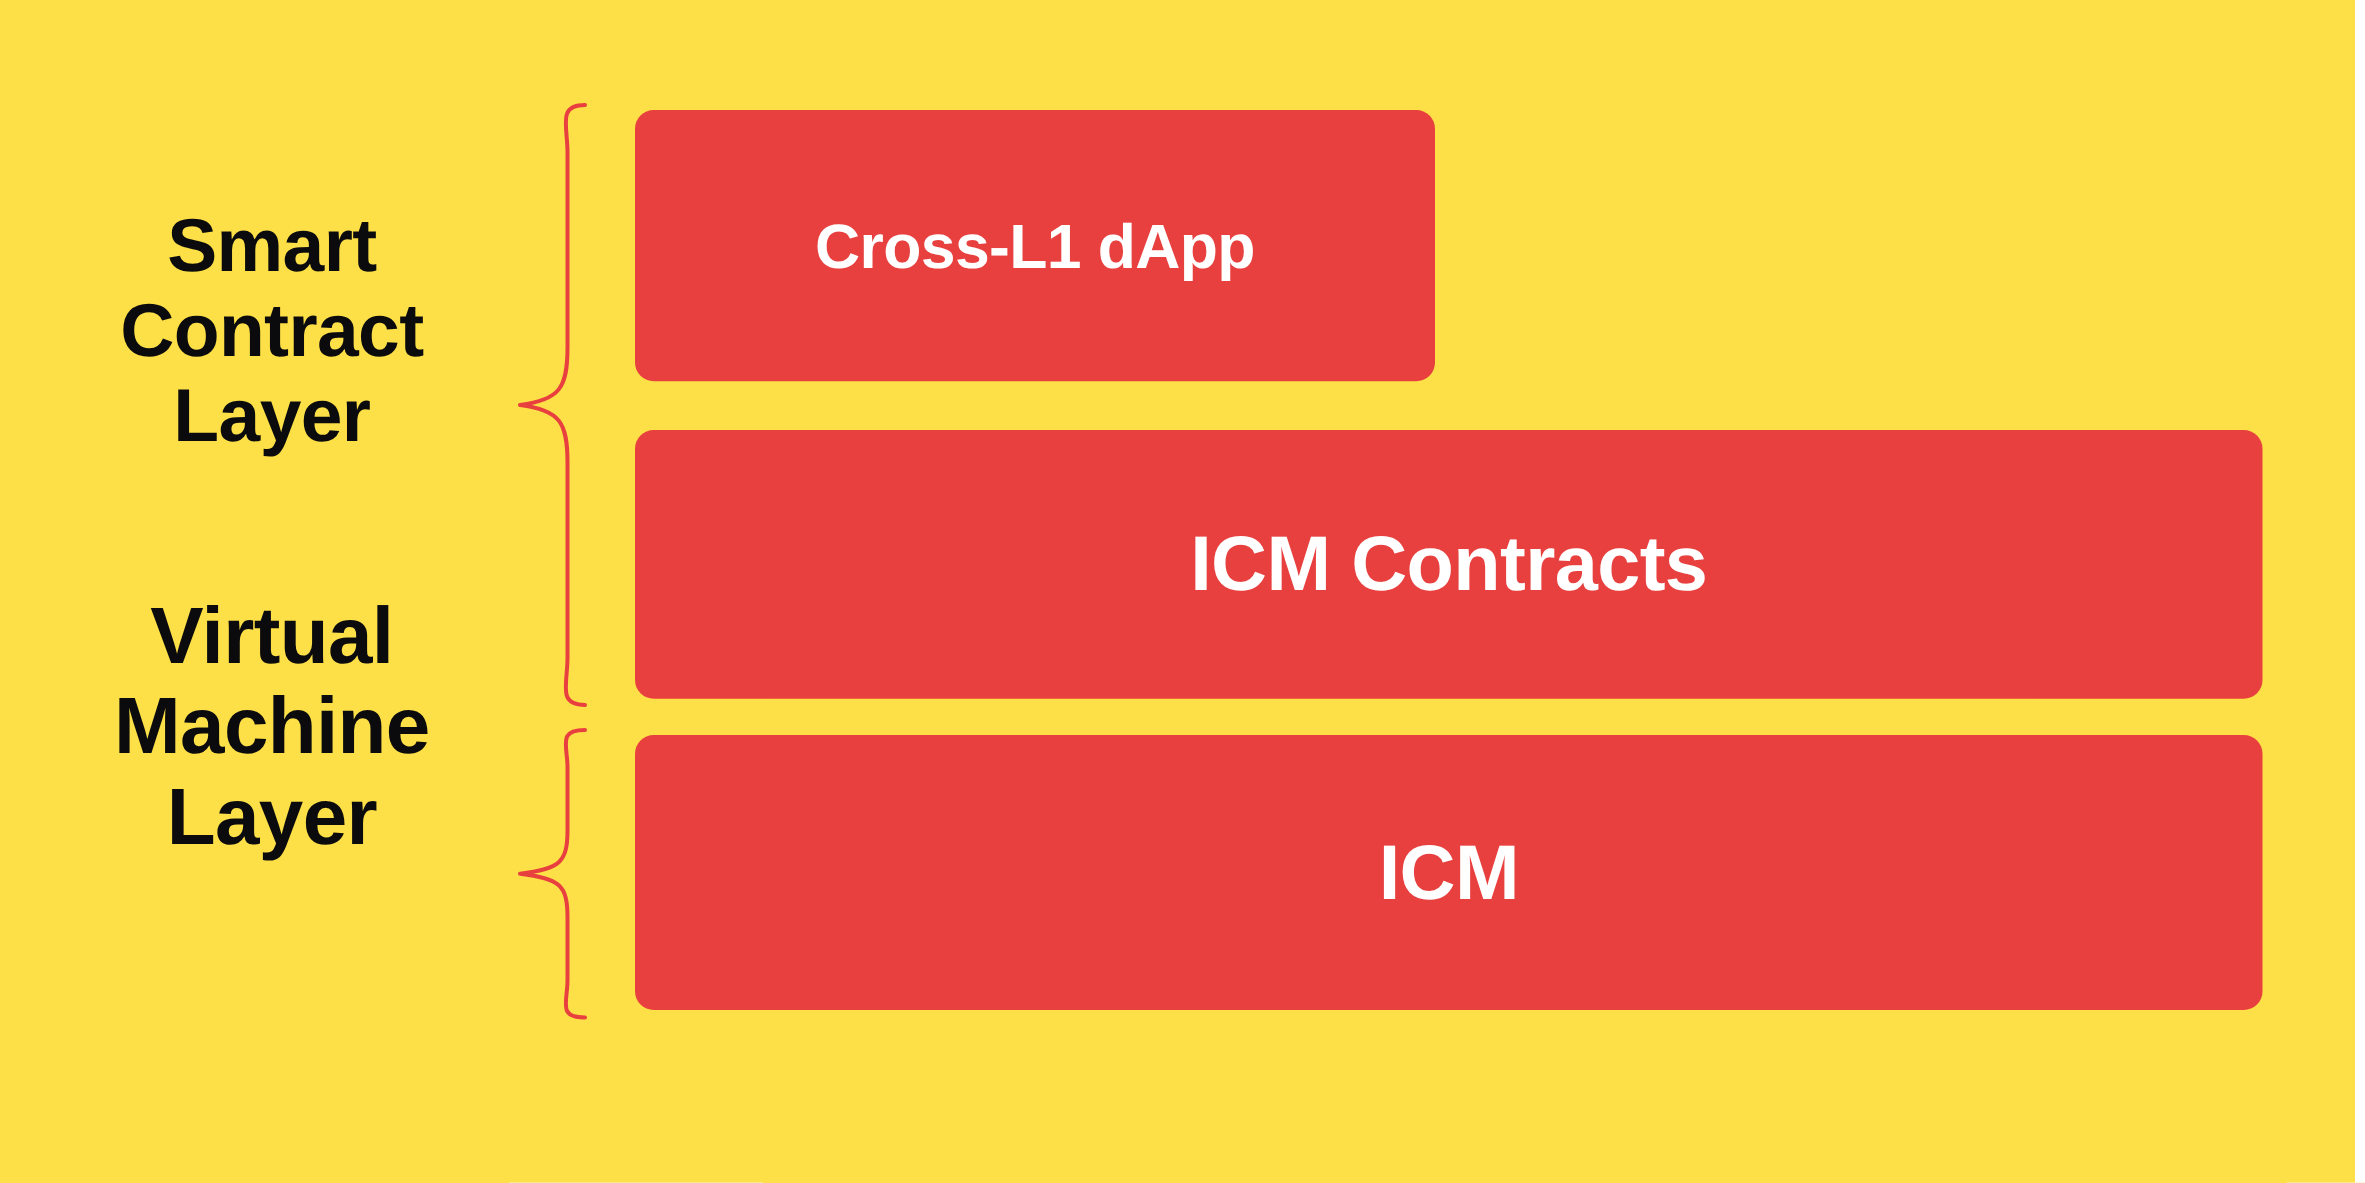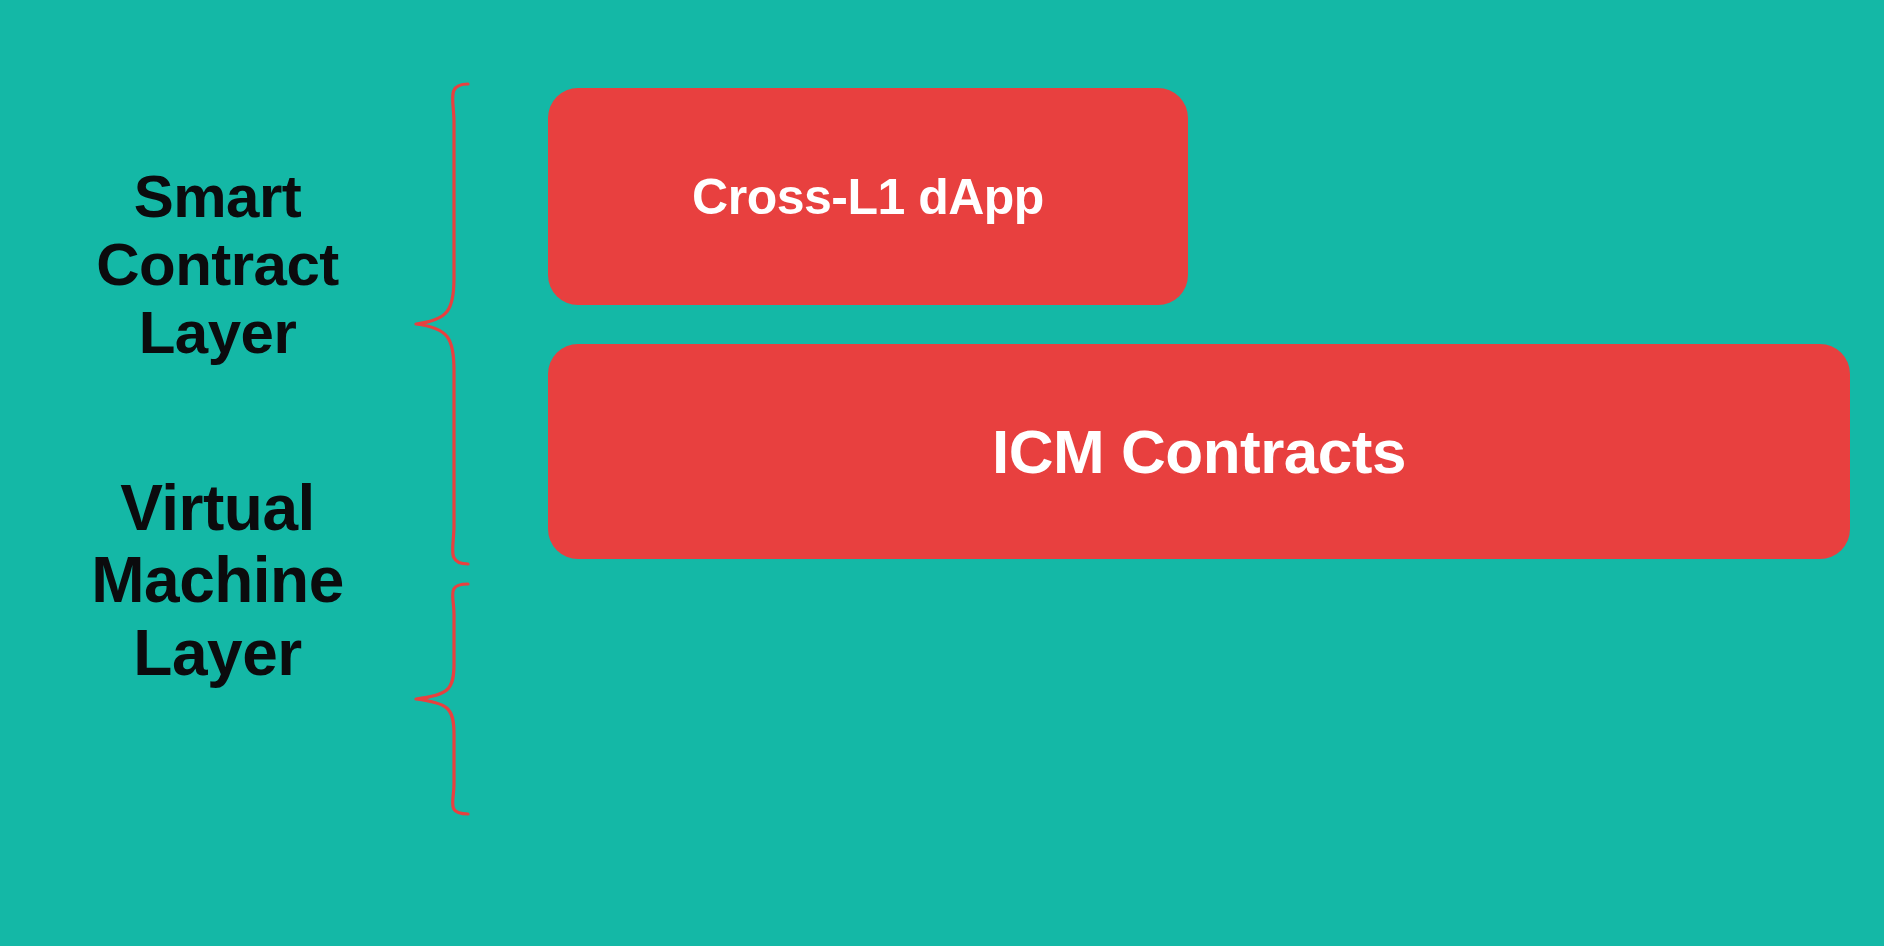--- a/index.html
+++ b/index.html
@@ -11,21 +11,21 @@
     width: 1892px;
     height: 946px;
     font-family: "Liberation Sans", sans-serif;
     overflow: hidden;
   }
 
   #stage {
     position: relative;
     width: 1884px;
     height: 946px;
-    background: #14b8a6;
+    background: #fde047;
   }
 
   
   .layer-label {
     position: absolute;
     text-align: center;
     font-weight: bold;
     color: #0b0b0d;
     letter-spacing: -0.5px;
     line-height: 1.13;
@@ -66,29 +66,28 @@
     stroke-width: 3.2;
     stroke-linecap: round;
     stroke-linejoin: round;
     vector-effect: non-scaling-stroke;
   }
 
   
   .block {
     position: absolute;
     background: #E8403F;
-    border-radius: 30px;
+    border-radius: 15px;
     display: flex;
     align-items: center;
     justify-content: center;
     color: #ffffff;
     font-weight: bold;
     letter-spacing: -0.5px;
     box-sizing: border-box;
-    margin-left: 40px;
   }
 
   #block-cross-l1-dapp {
     left: 508px;
     top: 88px;
     width: 640px;
     height: 217px;
     font-size: 50px;
   }
   #block-ictt {
@@ -152,14 +151,17 @@
 
   <div id="block-cross-l1-dapp" class="block">
     <span>Cross-L1 dApp</span>
   </div>
 
 
   <div id="block-icm-contracts" class="block">
     <span>ICM Contracts</span>
   </div>
 
+  <div id="block-icm" class="block">
+    <span>ICM</span>
+  </div>
 
 </div>
 
 </body></html>

